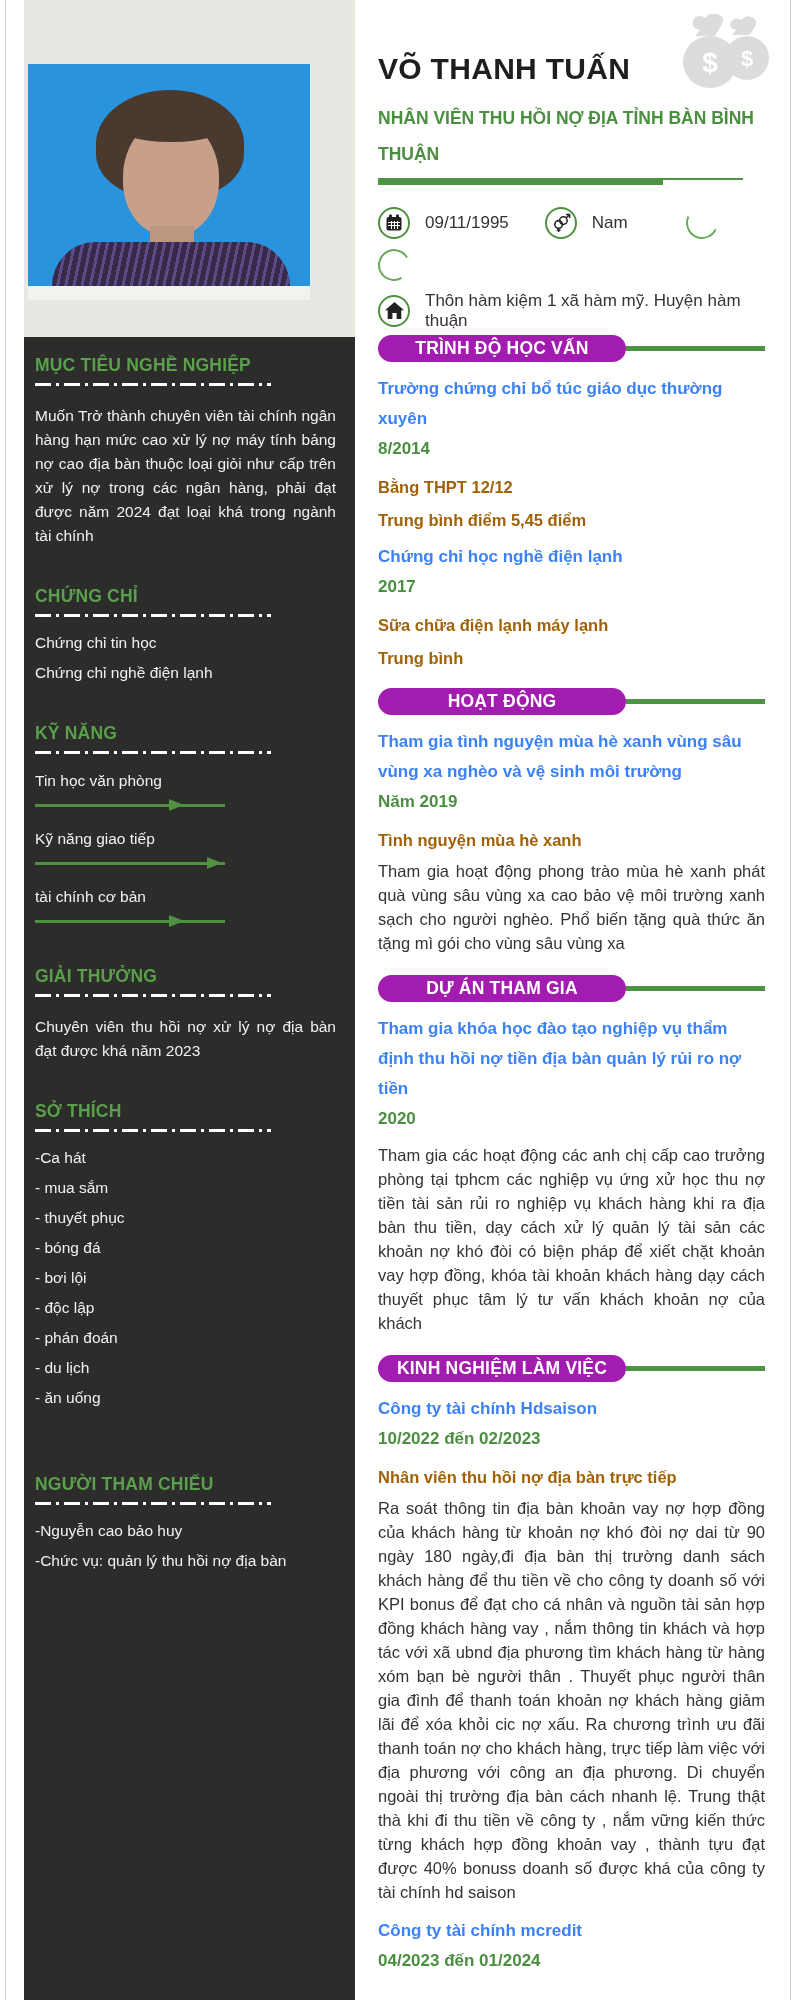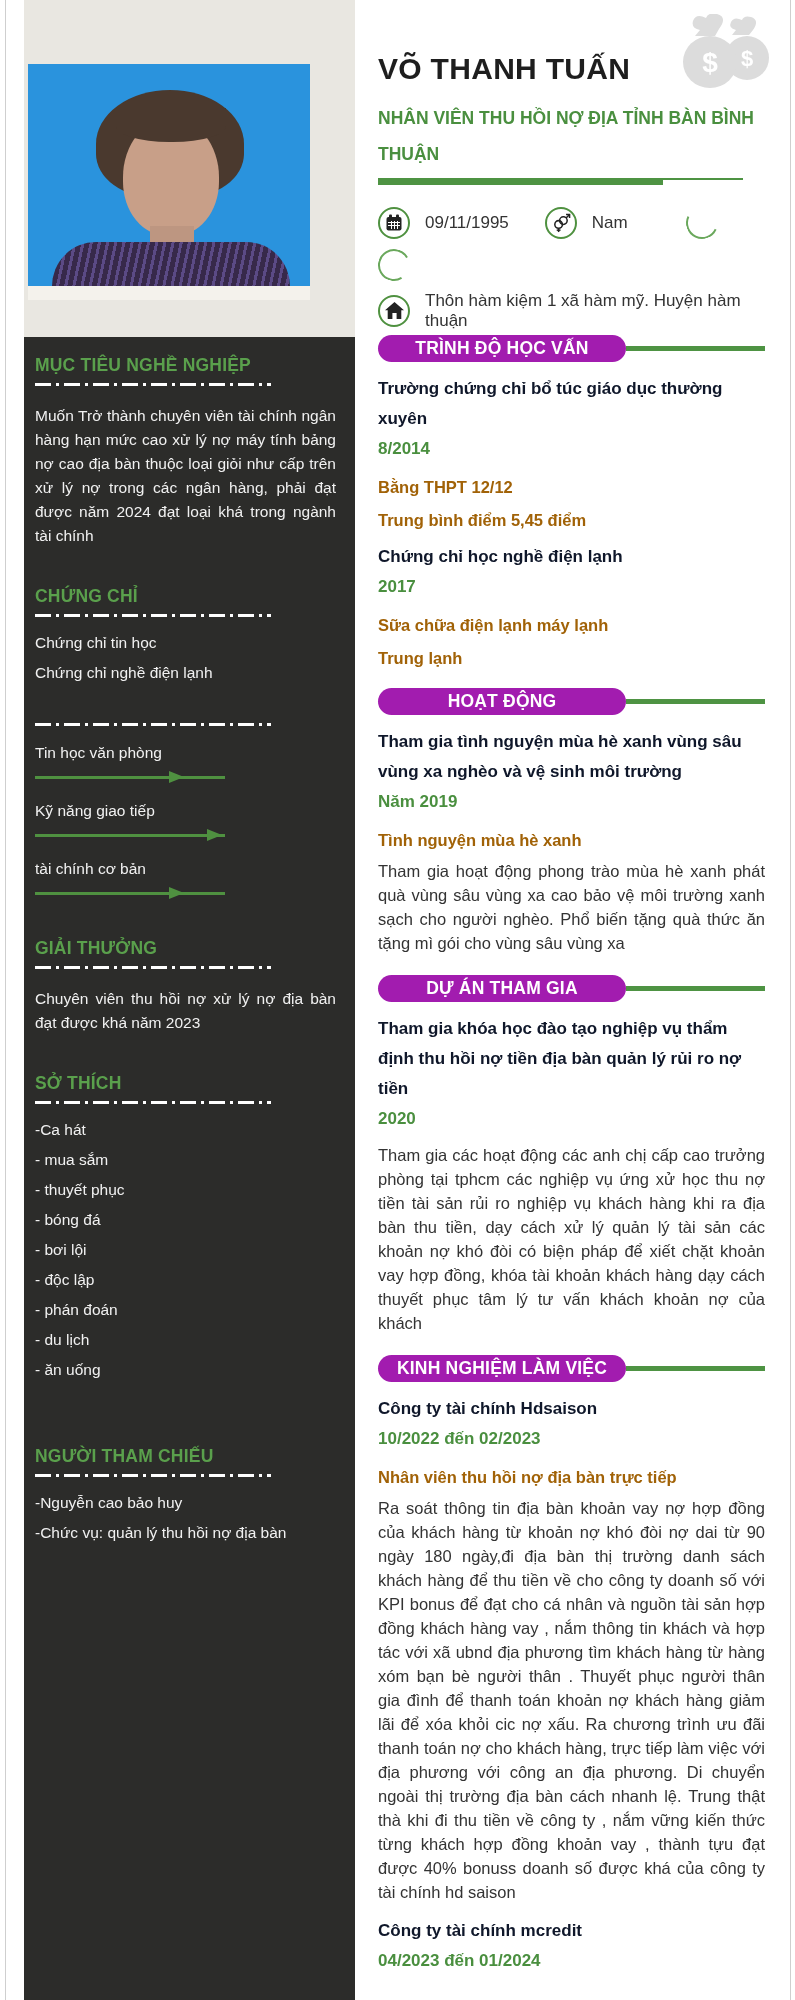--- a/index.html
+++ b/index.html
@@ -55,21 +55,21 @@
   .gap { width:36px; }
   .arc { width:32px; height:32px; border:2px solid #6aa85c; border-radius:50%; }
   .arc.open-top { border-top-color:transparent; border-right-color:transparent; transform:rotate(-20deg); margin-left:58px; }
   .arc.open-right { border-right-color:transparent; transform:rotate(15deg); }
 
   .section-head { display:flex; align-items:center; margin-top:20px; }
   .pill { width:248px; height:27px; background:#a21caf; color:#fff; font-size:17.5px; font-weight:bold;
           border-radius:14px; display:flex; align-items:center; justify-content:center; letter-spacing:0.2px; }
   .head-rule { flex:1; height:5px; background:#4e9343; }
 
-  .entry-title { margin:12px 0 0; color:#0f172a; font-weight:bold; font-size:17px; line-height:30px; }
+  .entry-title { margin:12px 0 0; color:#3b82f6; font-weight:bold; font-size:17px; line-height:30px; }
   .entry-date  { margin:0; color:#4a8f3f; font-weight:bold; font-size:17px; line-height:30px; }
   .entry-line  { margin:13px 0 0; color:#a16207; font-size:16.5px; line-height:20px;font-weight:bold; }
   .entry-desc  { margin:9px 0 0; color:#333; font-size:16.5px; line-height:24px; text-align:justify; }
   .mt4 { margin-top:4px; }
 </style>
 </head>
 <body>
 
 <div class="page">
   <div class="edge left"></div>
@@ -98,20 +98,21 @@
       <div class="sb-section">
         <p class="sb-heading">CHỨNG CHỈ</p>
         <div class="sb-divider"></div>
         <div class="sb-items">
           <p class="sb-item">Chứng chỉ tin học</p>
           <p class="sb-item">Chứng chỉ nghề điện lạnh</p>
         </div>
       </div>
 
       <div class="sb-section">
+        <p class="sb-heading">KỸ NĂNG</p>
         <div class="sb-divider"></div>
         <div class="sb-items">
           <div class="skill-row">
             <div class="skill-label">Tin học văn phòng</div>
             <div class="skill-bar" style="--p: 75%;">
               <div class="skill-line"></div>
                 <div class="skill-arrow"></div>
             </div>
           </div>
           <div class="skill-row">
@@ -233,21 +234,21 @@
       <div class="pill">TRÌNH ĐỘ HỌC VẤN</div>
       <div class="head-rule"></div>
     </div>
     <p class="entry-title">Trường chứng chỉ bổ túc giáo dục thường xuyên</p>
     <p class="entry-date">8/2014</p>
     <p class="entry-line">Bằng THPT 12/12</p>
     <p class="entry-line">Trung bình điểm 5,45 điểm</p>
     <p class="entry-title">Chứng chỉ học nghề điện lạnh</p>
     <p class="entry-date">2017</p>
     <p class="entry-line">Sữa chữa điện lạnh máy lạnh</p>
-    <p class="entry-line">Trung lạnh</p>
+    <p class="entry-line">Trung bình</p>
 
     <div class="section-head">
       <div class="pill">HOẠT ĐỘNG</div>
       <div class="head-rule"></div>
     </div>
     <p class="entry-title">Tham gia tình nguyện mùa hè xanh vùng sâu vùng xa nghèo và vệ sinh môi trường</p>
     <p class="entry-date">Năm 2019</p>
     <p class="entry-line">Tình nguyện mùa hè xanh</p>
     <p class="entry-desc">Tham gia hoạt động phong trào mùa hè xanh phát quà vùng sâu vùng xa cao bảo vệ môi trường xanh sạch cho người nghèo. Phổ biến tặng quà thức ăn tặng mì gói cho vùng sâu vùng xa</p>
 

